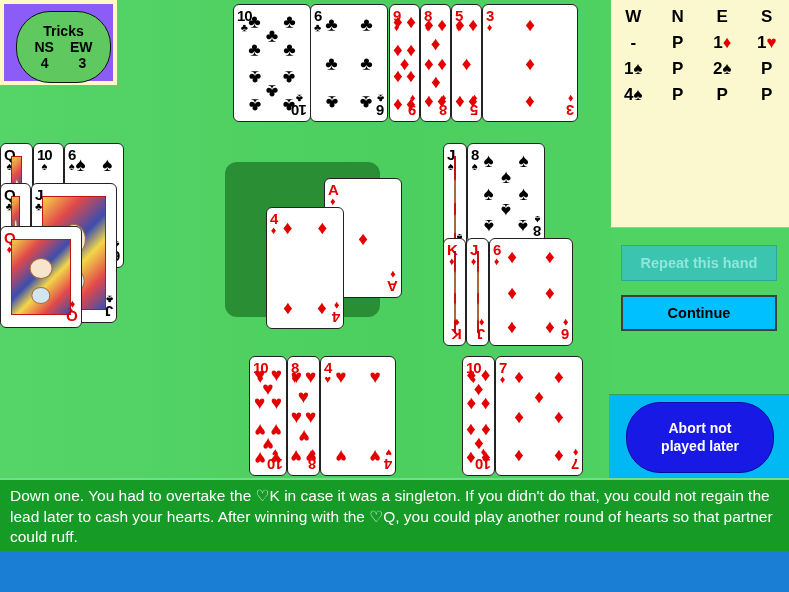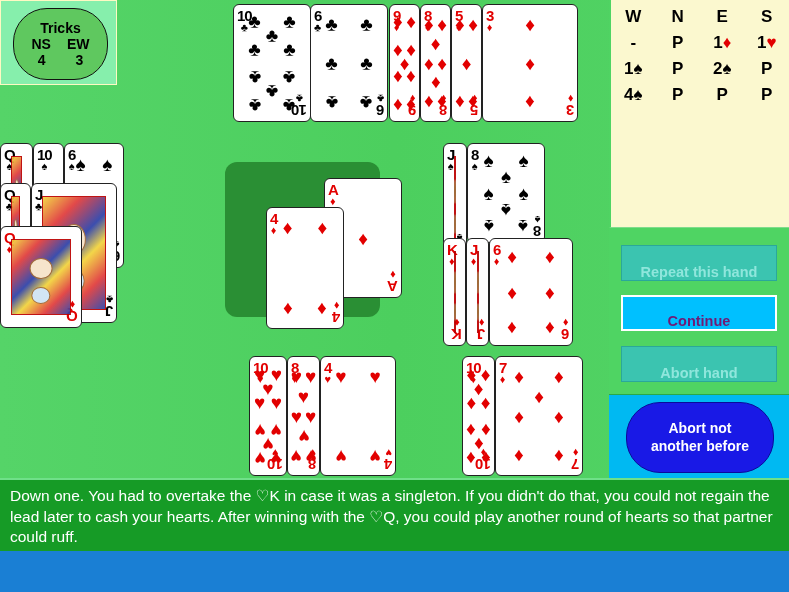--- a/index.html
+++ b/index.html
@@ -13,22 +13,22 @@
   .felt{position:absolute;left:0;top:0;width:789px;height:478px;background:#4fd463;}
   .felt-inner{position:absolute;left:0;top:0;width:789px;height:478px;
     background:linear-gradient(90deg,#55d468 0%,#4ccf5e 50%,#53d466 100%);}
   .center-mat{position:absolute;left:225px;top:162px;width:155px;height:155px;
     background:#2a8f34;border-radius:12px;}
 
   
   .panel{position:absolute;box-sizing:border-box;}
 
   
-  .tricks-box{left:0px;top:0px;width:117px;height:85px;background:#86efac;
-    border:1px solid #fef9c3;}
+  .tricks-box{left:0px;top:0px;width:117px;height:85px;background:#8b5cf6;
+    border:4px solid #fef9c3;}
   .tricks-oval{position:absolute;left:12px;top:7px;width:93px;height:70px;
     background:#5fc85f;border:1px solid #111;border-radius:34px/34px;
     display:flex;flex-direction:column;align-items:center;justify-content:center;
     color:#000;font-weight:bold;font-size:14px;line-height:1.15;}
   .tricks-title{font-size:14px;font-weight:bold;}
   .tricks-row{display:flex;gap:16px;font-size:14px;font-weight:bold;}
   .tricks-row2{display:flex;gap:30px;font-size:14px;font-weight:bold;}
 
   
   .prev-box{left:0px;top:397px;width:117px;height:82px;background:#00b9f2;
@@ -44,24 +44,24 @@
   .bid-table{width:100%;border-collapse:collapse;margin-top:4px;}
   .bid-table td,.bid-table th{text-align:center;font-size:17px;font-weight:bold;
     color:#000;padding:3px 0;width:25%;}
   .bid-table th{font-size:17px;font-weight:bold;}
   .sym-red{color:#e20000;}
   .sym-blk{color:#000;}
 
   
   .btn-zone{left:609px;top:228px;width:180px;height:166px;background:#4fd463;}
   .gbtn{position:absolute;left:12px;width:156px;height:36px;
-    display:flex;align-items:flex-end;justify-content:center;
+    display:flex;align-items:center;justify-content:center;
     font-size:14.5px;font-weight:bold;box-sizing:border-box;}
   .gbtn.disabled{background:#3bc4b0;color:#8fe6dc;border:1px solid #2aa89a;}
-  .gbtn.active{background:#00c0ff;color:#701a75;border:2px solid #ffffff;}
+  .gbtn.active{background:#00c0ff;color:#000000;border:2px solid #404040;}
   .btn-repeat{top:17px;}
   .btn-continue{top:67px;}
   .btn-abort{top:118px;}
 
   
   .deal-box{left:609px;top:394px;width:180px;height:85px;background:#00b9f2;
     border-top:1px solid #2aa84a;}
   .deal-pill{position:absolute;left:17px;top:7px;width:146px;height:69px;
     background:#1919e6;border:1px solid #0a0a9a;border-radius:34px/34px;
     display:flex;flex-direction:column;align-items:center;justify-content:center;
@@ -562,29 +562,26 @@
     </table>
   </div>
 
   <div class="panel btn-zone">
     <div class="gbtn disabled btn-repeat">
       <span>Repeat this hand</span>
     </div>
     <div class="gbtn active btn-continue">
       <span>Continue</span>
     </div>
-    <div class="gbtn disabled btn-abort">
-      <span>Abort hand</span>
-    </div>
   </div>
 
   <div class="panel deal-box">
     <div class="deal-pill">
       <span>Abort not</span>
-      <span>another before</span>
+      <span>played later</span>
     </div>
   </div>
 
   <div class="msg-bar">
     <span>Down one. You had to overtake the ♡K in case it was a singleton. If you didn't do that, you could not regain the lead later to cash your hearts. After winning with the ♡Q, you could play another round of hearts so that partner could ruff.</span>
   </div>
 
   <div class="bottom-strip"></div>
 </div>
 

